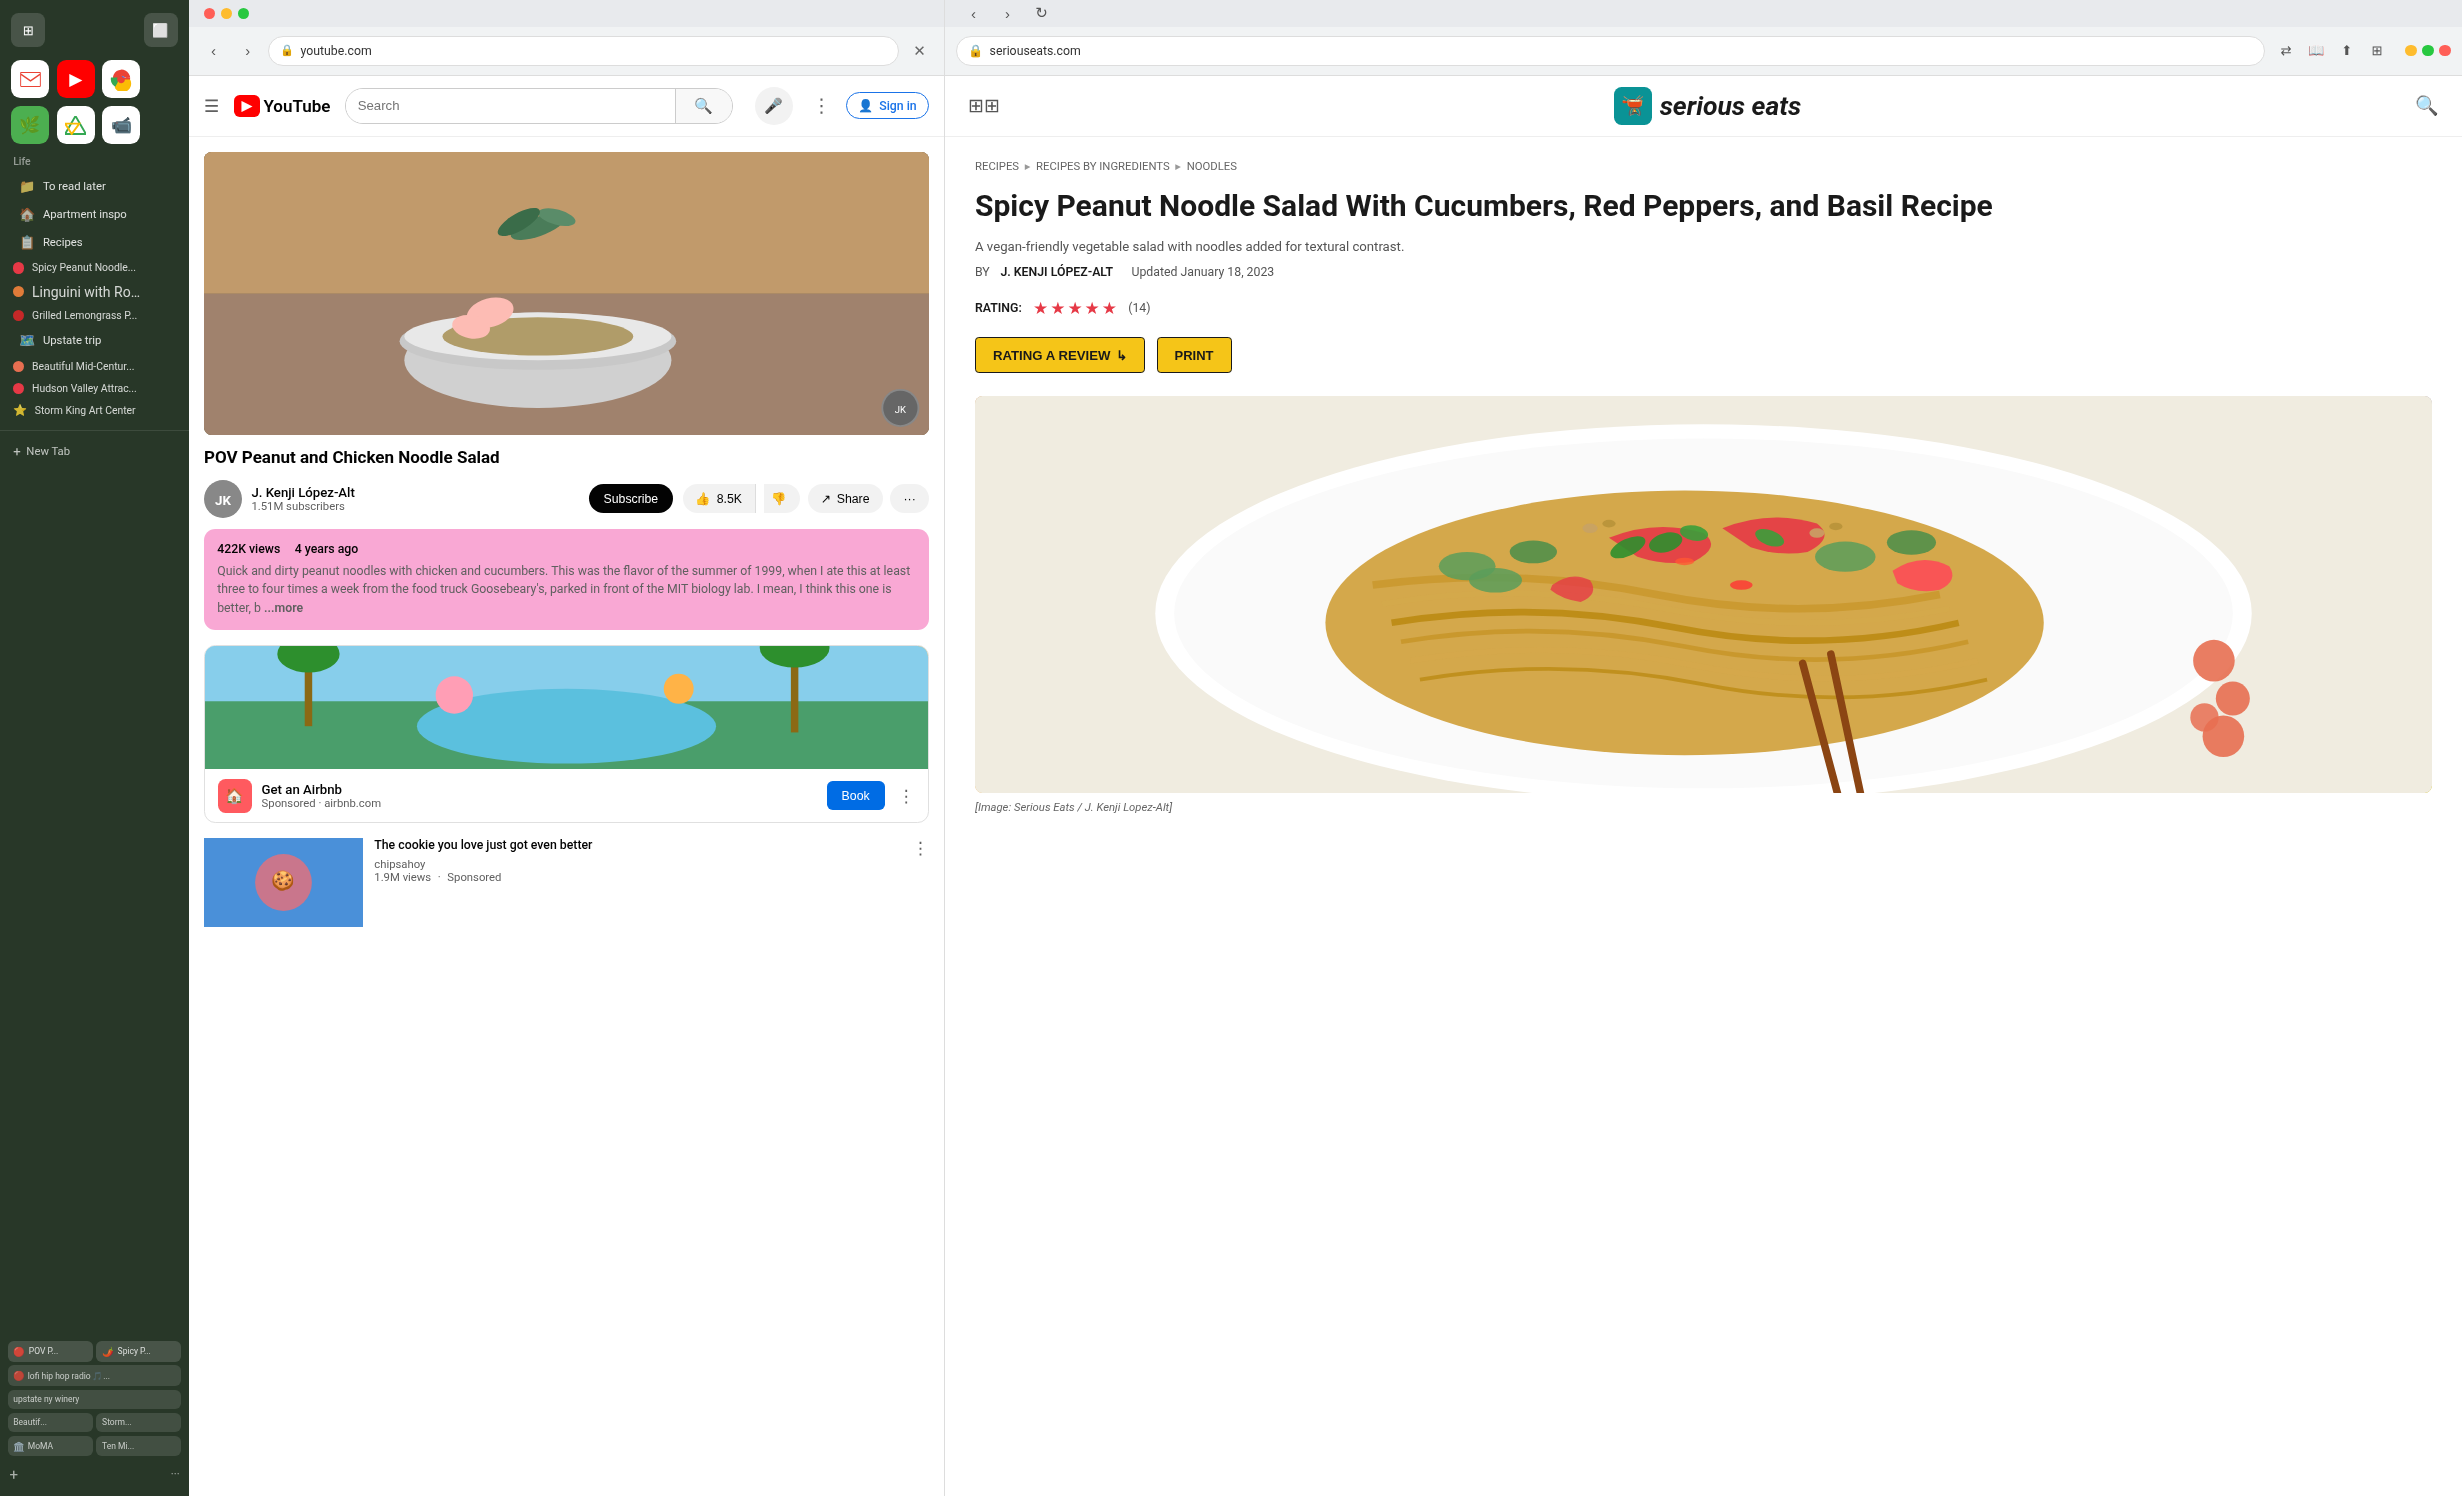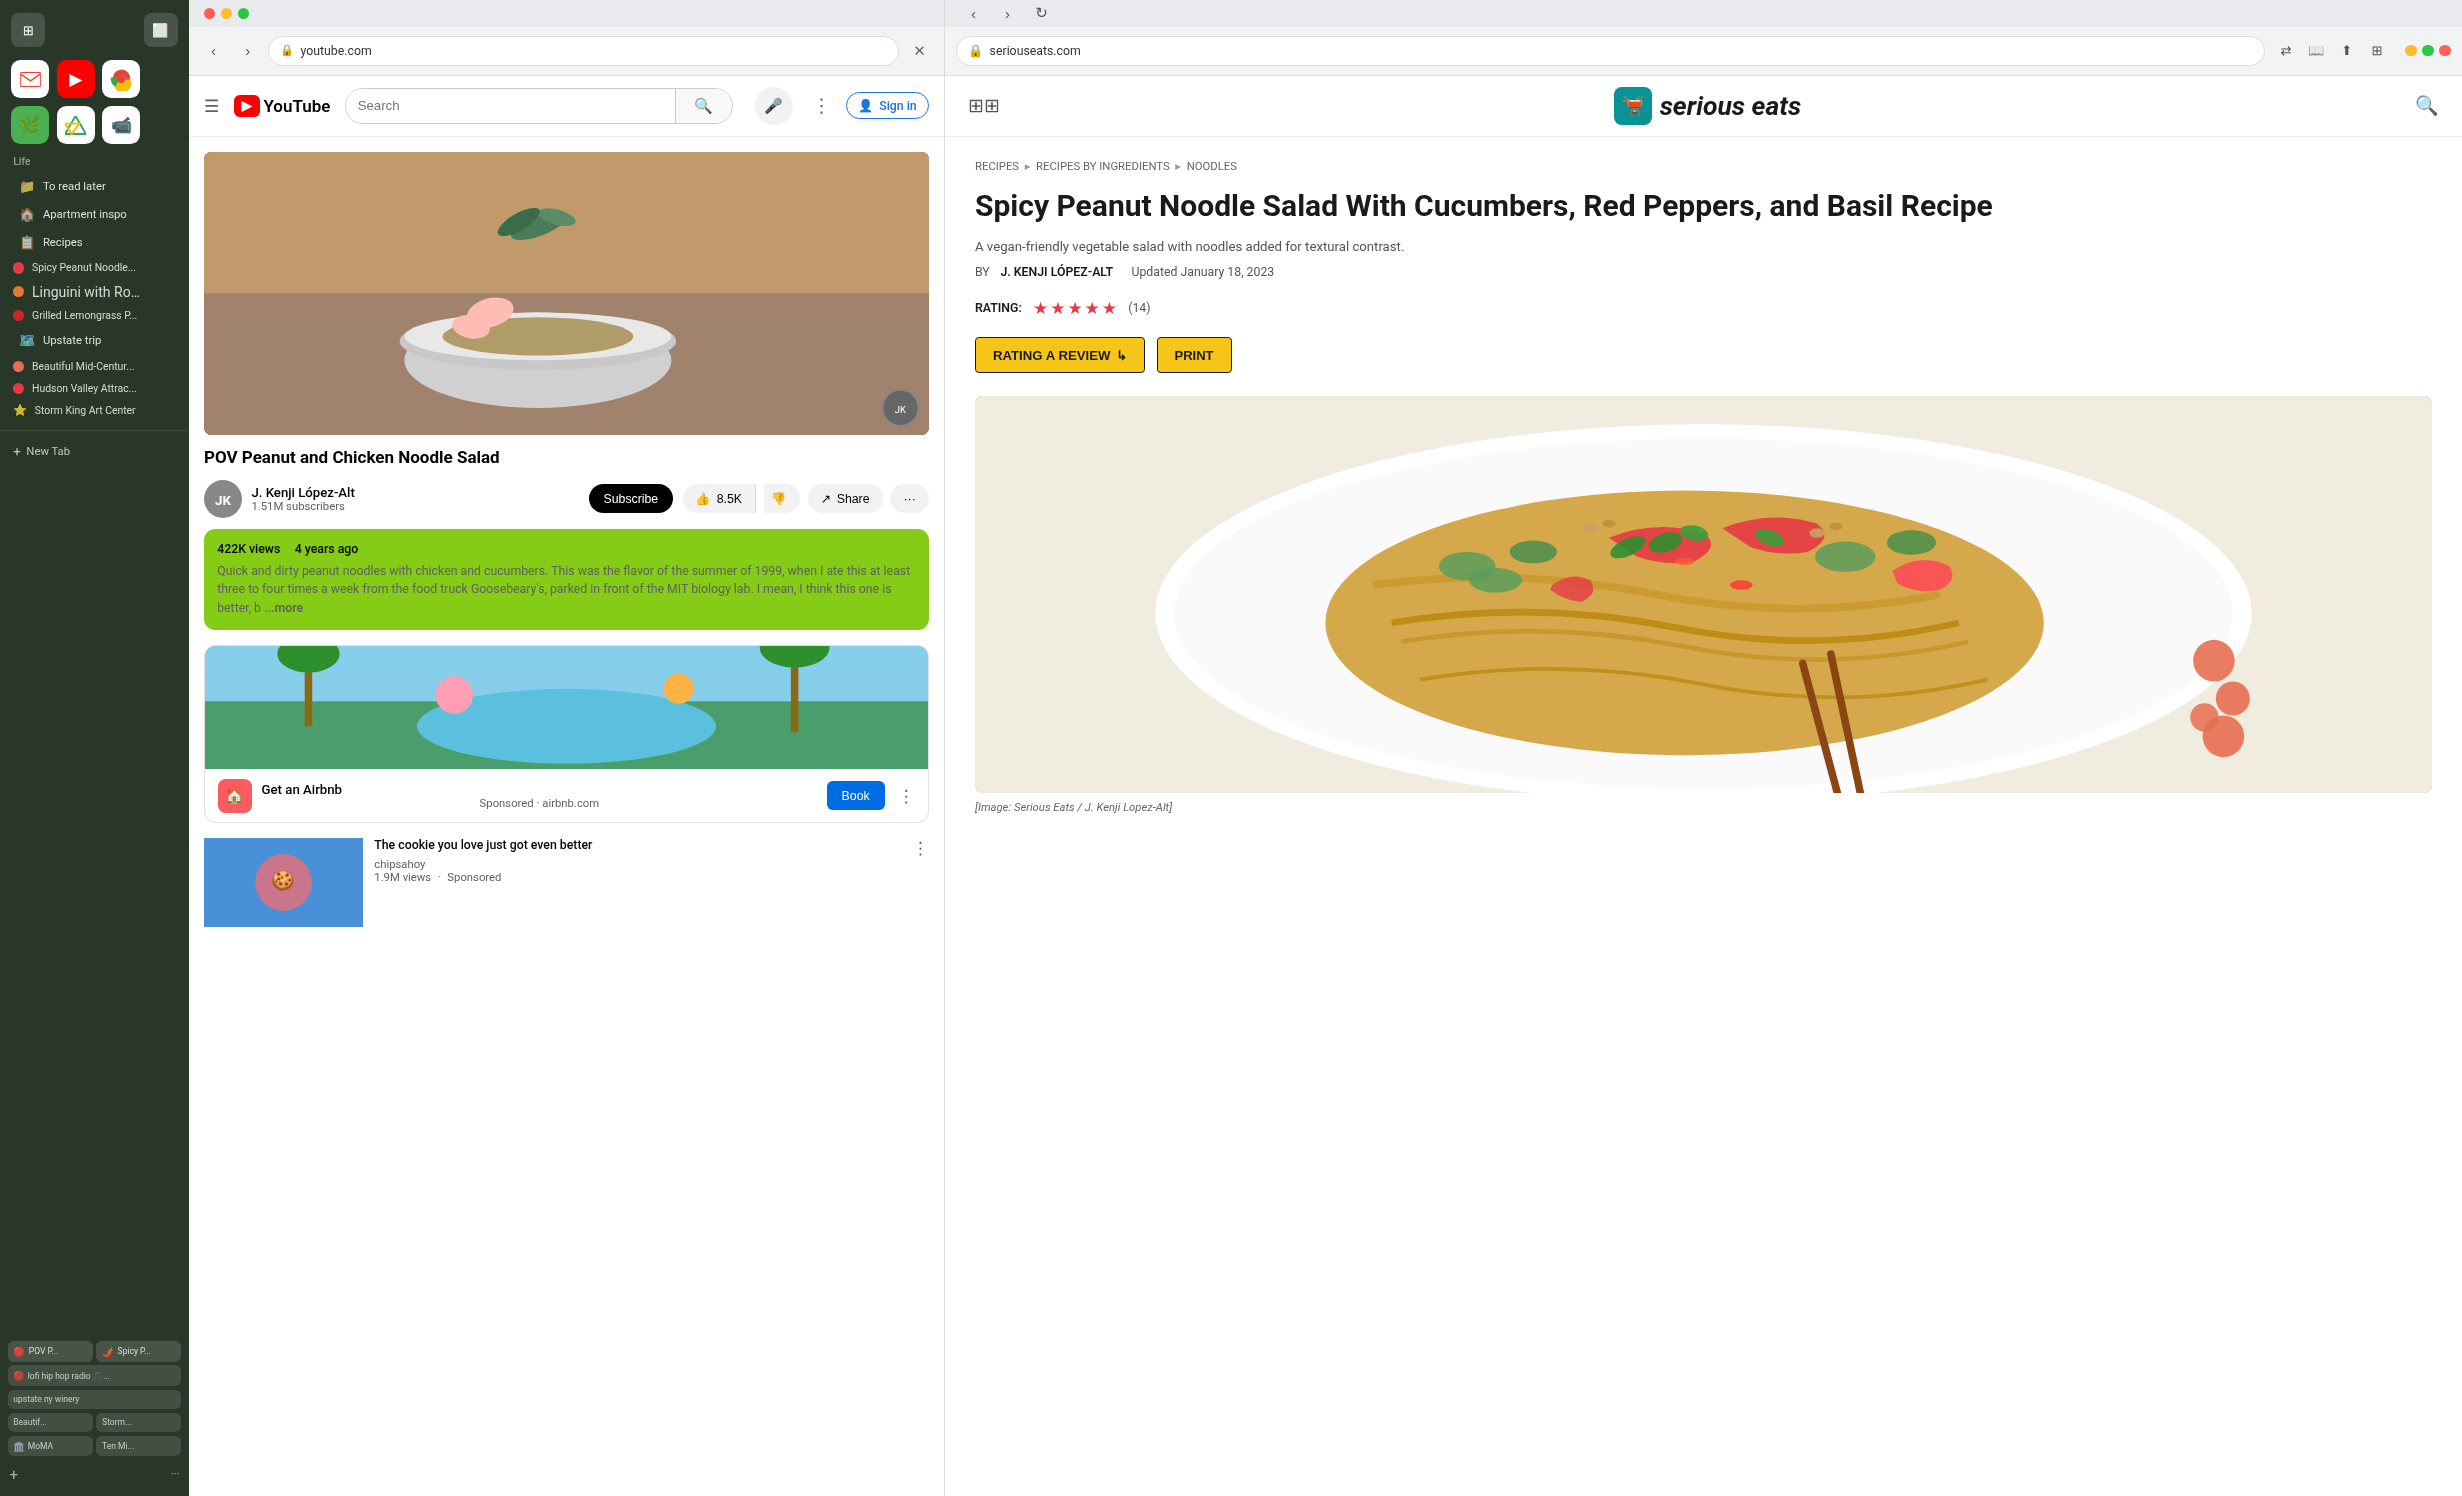--- a/index.html
+++ b/index.html
@@ -313,21 +313,21 @@
       background: #f2f2f2;
       border: none; border-radius: 17px;
       padding: 7.6px 13.2px;
       font-size: 12.3px; cursor: pointer;
       color: #030303;
     }
     .yt-action-btn.like { border-right: 0.9px solid #ddd; border-radius: 17px 0 0 17px; }
     .yt-action-btn.dislike { border-radius: 0 17px 17px 0; padding-left: 7.6px; }
 
     .yt-description-box {
-      background: #84cc16;
+      background: #f9a8d4;
       border-radius: 11.3px;
       padding: 13.2px;
       margin-top: 11.3px;
     }
     .yt-desc-meta { font-size: 12.3px; color: #030303; font-weight: 500; margin-bottom: 5.7px; }
     .yt-desc-text { font-size: 12.3px; color: #606060; line-height: 1.5; }
 
     
     .yt-ad-section {
       padding: 0 15px 15px;
@@ -349,21 +349,21 @@
     }
     .yt-ad-icon {
       width: 34px; height: 34px;
       border-radius: 7.6px;
       background: #ff5a5f;
       display: flex; align-items: center; justify-content: center;
       color: white; font-size: 15px; flex-shrink: 0;
     }
     .yt-ad-info { flex: 1; }
     .yt-ad-title { font-size: 13.2px; font-weight: 500; color: #030303; }
-    .yt-ad-sub { font-size: 11.3px; color: #606060; text-align: center; }
+    .yt-ad-sub { font-size: 11.3px; color: #606060; }
     .yt-ad-book-btn {
       background: #006ce4;
       color: white;
       border: none; border-radius: 5.7px;
       padding: 7.6px 15px;
       font-size: 12.3px; font-weight: 500;
       cursor: pointer;
     }
     .yt-ad-more { color: #606060; font-size: 17px; cursor: pointer; margin-left: 3.8px; }
 

